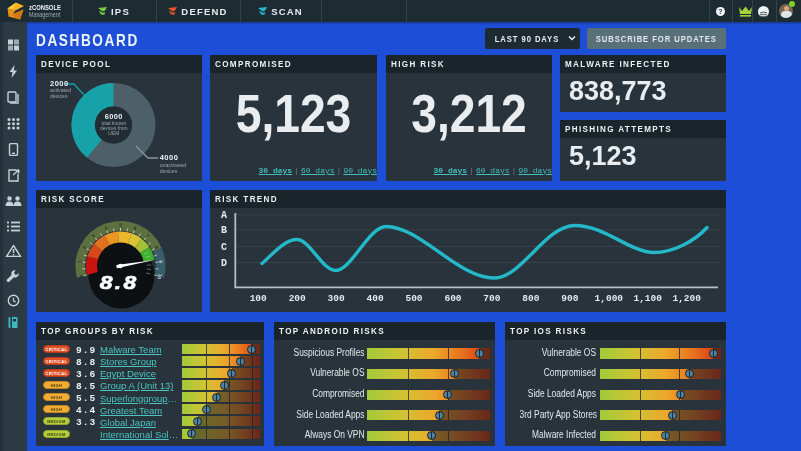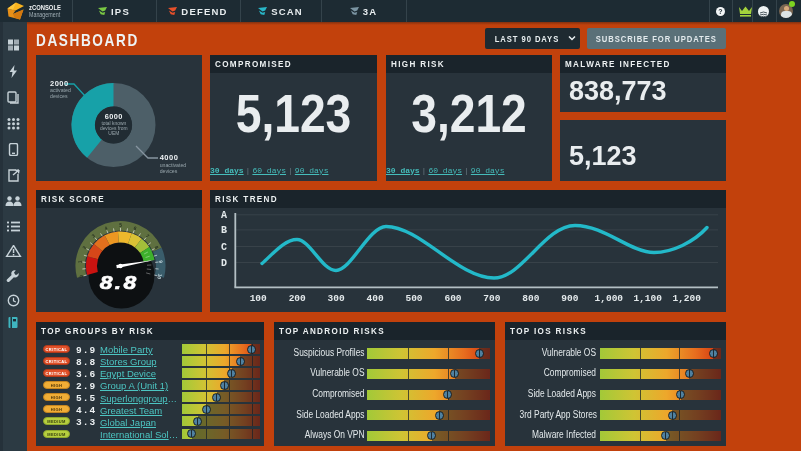--- a/index.html
+++ b/index.html
@@ -1,36 +1,36 @@
 <!DOCTYPE html>
 <html><head>
 <meta charset="utf-8">
 <style>
 * { margin:0; padding:0; box-sizing:border-box; }
 html,body { width:801px; height:451px; overflow:hidden; background:#3d5b65; }
 body { font-family:"Liberation Sans", sans-serif; -webkit-font-smoothing:antialiased; }
-#page { position:relative; width:801px; height:451px; background:#c2410c; }
+#page { position:relative; width:801px; height:451px; background:#1d4ed8; }
 .abs { position:absolute; }
 
 #nav { position:absolute; left:0; top:0; width:801px; height:22px; background:#1d2b33; }
 .navdiv { position:absolute; top:0; width:1px; height:22px; background:#34434b; }
 .tab { position:absolute; top:0; height:22px; display:flex; align-items:center; justify-content:center; color:#e8edef; font-weight:bold; font-size:9.5px; letter-spacing:1.2px; }
 .tab svg { margin-right:4px; }
 
 #side { position:absolute; left:0; top:22px; width:27px; height:429px; background:#2c3a43; }
 .sic { position:absolute; left:0; width:27px; text-align:center; color:#c7d2d8; }
 
 #dash { position:absolute; left:36px; top:31px; color:#eef3f4; font-size:17px; font-weight:bold; letter-spacing:2px; transform:scaleX(0.8); transform-origin:0 50%; }
 .hbtn { position:absolute; top:28px; height:21px; font-size:9px; font-weight:bold; letter-spacing:1.1px; display:flex; align-items:center; justify-content:center; border-radius:2px; white-space:nowrap; }
 
 .card { position:absolute; background:#28333b; }
 .ctitle { position:absolute; left:0; top:0; right:0; height:18px; background:#1a242b; color:#edf1f2; font-size:9px; font-weight:bold; letter-spacing:1.5px; line-height:18px; padding-left:5px; white-space:nowrap; }
 .ctitle span { display:inline-block; transform:scaleX(0.9); transform-origin:0 50%; }
 .bignum { position:absolute; left:0; right:0; text-align:center; color:#e9edef; font-weight:bold; font-size:54px; letter-spacing:0; line-height:1; transform:scaleX(0.855); transform-origin:50% 50%; }
-.links { position:absolute; left:0; right:0; text-align:left; font-family:"Liberation Mono", monospace; font-size:8px; color:#45bdbb; white-space:nowrap; }
+.links { position:absolute; left:0; right:0; text-align:right; font-family:"Liberation Mono", monospace; font-size:8px; color:#45bdbb; white-space:nowrap; }
 .links a { color:#45bdbb; text-decoration:underline; }
 .links b { color:#4ecac8; }
 .links span.sep { color:#6a7b83; padding:0 2px; text-decoration:none; }
 .midnum { position:absolute; left:9px; color:#e9edef; font-weight:bold; font-size:27px; letter-spacing:0; line-height:1; }
 
 .grad { position:absolute; background:linear-gradient(90deg,#a2c938 0%,#cfc434 28%,#eda72b 55%,#e76d1e 79%,#d0300f 100%); }
 .dim { position:absolute; top:0; bottom:0; right:0; background:rgba(26,32,36,0.56); }
 .vline { position:absolute; top:0; bottom:0; width:1px; background:rgba(26,34,40,0.75); }
 .marker { position:absolute; width:9px; height:9px; border-radius:50%; background:linear-gradient(90deg,#4f81a0 38%,#1d2a32 38%,#1d2a32 60%,#4f81a0 60%); border:1px solid #16222a; }
 .pill { position:absolute; height:8px; border-radius:4px; font-size:4px; font-weight:bold; letter-spacing:0.4px; text-align:center; line-height:8px; }
@@ -59,23 +59,20 @@
     <div class="navdiv" style="left:406px;"></div>
     <div class="tab" style="left:72px; width:84px;"><svg width="9" height="9" viewBox="0 0 10 10">
           <path d="M0 1 L10 0 L8 4 L5 5 Z M1 4 L5 6.5 L8 5.5 L7 9 L3 8 Z" fill="#7ac943"></path>
         </svg>IPS</div>
     <div class="tab" style="left:156px; width:84px;"><svg width="9" height="9" viewBox="0 0 10 10">
           <path d="M0 1 L10 0 L8 4 L5 5 Z M1 4 L5 6.5 L8 5.5 L7 9 L3 8 Z" fill="#e8502a"></path>
         </svg>DEFEND</div>
     <div class="tab" style="left:240px; width:81px;"><svg width="9" height="9" viewBox="0 0 10 10">
           <path d="M0 1 L10 0 L8 4 L5 5 Z M1 4 L5 6.5 L8 5.5 L7 9 L3 8 Z" fill="#29b7c8"></path>
         </svg>SCAN</div>
-    <div class="tab" style="left:321px; width:85px;"><svg width="9" height="9" viewBox="0 0 10 10">
-          <path d="M0 1 L10 0 L8 4 L5 5 Z M1 4 L5 6.5 L8 5.5 L7 9 L3 8 Z" fill="#7b95a3"></path>
-        </svg>3A</div>
 
     <div class="navdiv" style="left:709px;"></div>
     <div class="navdiv" style="left:732px;"></div>
     <div class="navdiv" style="left:752px;"></div>
     <div class="navdiv" style="left:776px;"></div>
     <div class="abs" style="left:716px; top:7px; width:9px; height:9px; border-radius:50%; background:#f2f5f6; color:#232f37; font-size:7px; font-weight:bold; text-align:center; line-height:9px;">?</div>
     <svg class="abs" style="left:738px; top:6px;" width="15" height="11" viewBox="0 0 15 11">
       <path d="M1 1 L4 5 L7.5 0.5 L11 5 L14 1 L13 8 L2 8 Z" fill="#a3d23c"></path>
       <rect x="2" y="9" width="11" height="1.6" fill="#a3d23c"></rect>
     </svg>
@@ -176,20 +173,21 @@
       <span style="transform:scaleX(0.85); display:inline-block;">LAST 90 DAYS</span>
       <svg width="8" height="5" viewBox="0 0 8 5" style="margin-left:3px;">
         <path d="M1 0.5 L4 3.5 L7 0.5" stroke="#e8eef0" stroke-width="1.5" fill="none"></path>
       </svg>
     </div>
   <div class="hbtn" style="left:587px; width:139px; background:#5a7078; color:#e2e9ec;">
       <span style="transform:scaleX(0.85); display:inline-block;">SUBSCRIBE FOR UPDATES</span>
     </div>
 
   <div class="card" id="devicepool" style="left:36px; top:55px; width:166px; height:125.5px;">
+    <div class="ctitle"><span>DEVICE POOL</span></div>
     <svg class="abs" style="left:0; top:18px;" width="166" height="107" viewBox="0 0 166 107">
       <circle cx="77.5" cy="52" r="30.25" fill="none" stroke="#4d5f68" stroke-width="23.5"></circle>
       <path d="M 77.5 21.75 A 30.25 30.25 0 0 0 58.47 75.51" fill="none" stroke="#17a1a8" stroke-width="23.5"></path>
       <circle cx="77.5" cy="52" r="18.6" fill="#212c33"></circle>
       <text x="77.8" y="46.3" text-anchor="middle" fill="#eef2f4" font-size="7.4" font-weight="bold" letter-spacing="0.4">6000</text>
       <text x="77.8" y="51.5" text-anchor="middle" fill="#9aa7ad" font-size="4.9">total known</text>
       <text x="77.8" y="56.6" text-anchor="middle" fill="#9aa7ad" font-size="4.9">devices from</text>
       <text x="77.8" y="62" text-anchor="middle" fill="#9aa7ad" font-size="4.9">UEM</text>
       <polyline points="28.5,11 38,11 49,23" fill="none" stroke="#17a1a8" stroke-width="1.3"></polyline>
       <text x="14" y="12.8" fill="#eef2f4" font-size="7.5" font-weight="bold" letter-spacing="0.5">2000</text>
@@ -209,20 +207,21 @@
   <div class="card" style="left:386px; top:55px; width:166px; height:125.5px;">
     <div class="ctitle"><span>HIGH RISK</span></div>
     <div class="bignum" style="top:31px;">3,212</div>
     <div class="links" style="top:110.5px;"><b><a href="#">30&nbsp;days</a></b><span class="sep">|</span><a href="#">60&nbsp;days</a><span class="sep">|</span><a href="#">90&nbsp;days</a></div>
   </div>
   <div class="card" style="left:560px; top:55px; width:166px; height:57px;">
     <div class="ctitle"><span>MALWARE INFECTED</span></div>
     <div class="midnum" style="top:22.5px;">838,773</div>
   </div>
   <div class="card" style="left:560px; top:120px; width:166px; height:60.5px;">
+    <div class="ctitle"><span>PHISHING ATTEMPTS</span></div>
     <div class="midnum" style="top:22.5px;">5,123</div>
   </div>
 
   <div class="card" id="riskscore" style="left:36px; top:189.5px; width:166px; height:122px;">
     <div class="ctitle"><span>RISK SCORE</span></div>
     <svg class="abs" style="left:0; top:18px;" width="166" height="104" viewBox="0 0 166 104">
       <circle cx="85.5" cy="67.5" r="33" fill="#0d1012"></circle>
       <path d="M 45.62 68.42 A 40.25 40.25 0 0 1 121.31 41.73" fill="none" stroke="#5f7040" stroke-width="9.5"></path>
       <path d="M 121.31 41.73 A 40.25 40.25 0 0 1 123.38 68.42" fill="none" stroke="#3a5d6b" stroke-width="9.5"></path>
       <path d="M 56.49 65.51 A 29 29 0 0 1 56.69 49.76" fill="none" stroke="#cb1310" stroke-width="11"></path>
@@ -285,21 +284,21 @@
         <text x="437.7" y="93">1,100</text>
         <text x="476.7" y="93">1,200</text>
       </g>
     </svg>
   </div>
 
   <div class="card" id="topgroups" style="left:36px; top:322px; width:228px; height:123.5px;">
     <div class="ctitle"><span>TOP GROUPS BY RISK</span></div>
     <div class="pill" style="left:7px; top:23.0px; width:27px; background:#e05029; color:#ffffff; border:0.5px solid #b23a1b;">CRITICAL</div>
     <div class="score" style="left:40px; top:22.5px;">9.9</div>
-    <div class="glink" style="left:64px; top:22.2px; width:79px;">Mobile Party</div>
+    <div class="glink" style="left:64px; top:22.2px; width:79px;">Malware Team</div>
     <div class="grad" style="left:146.4px; top:22.0px; width:77.4px; height:10px;">
         <div class="dim" style="left:68.8px;"></div>
         <div class="vline" style="left:23.2px;"></div>
         <div class="vline" style="left:46.4px;"></div>
         <div class="vline" style="left:69.6px;"></div>
         <div class="marker" style="left:64.3px; top:0.5px;"></div>
       </div>
     <div class="pill" style="left:7px; top:35.1px; width:27px; background:#e05029; color:#ffffff; border:0.5px solid #b23a1b;">CRITICAL</div>
     <div class="score" style="left:40px; top:34.6px;">8.8</div>
     <div class="glink" style="left:64px; top:34.3px; width:79px;">Stores Group</div>
@@ -314,22 +313,22 @@
     <div class="score" style="left:40px; top:46.6px;">3.6</div>
     <div class="glink" style="left:64px; top:46.3px; width:79px;">Egypt Device</div>
     <div class="grad" style="left:146.4px; top:46.1px; width:77.4px; height:10px;">
         <div class="dim" style="left:49.6px;"></div>
         <div class="vline" style="left:23.2px;"></div>
         <div class="vline" style="left:46.4px;"></div>
         <div class="vline" style="left:69.6px;"></div>
         <div class="marker" style="left:45.1px; top:0.5px;"></div>
       </div>
     <div class="pill" style="left:7px; top:59.2px; width:27px; background:#f0ad36; color:#4a3208; border:0.5px solid #c4841f;">HIGH</div>
-    <div class="score" style="left:40px; top:58.7px;">2.9</div>
-    <div class="glink" style="left:64px; top:58.4px; width:79px;">Group A (Unit 1)</div>
+    <div class="score" style="left:40px; top:58.7px;">8.5</div>
+    <div class="glink" style="left:64px; top:58.4px; width:79px;">Group A (Unit 13)</div>
     <div class="grad" style="left:146.4px; top:58.2px; width:77.4px; height:10px;">
         <div class="dim" style="left:41.8px;"></div>
         <div class="vline" style="left:23.2px;"></div>
         <div class="vline" style="left:46.4px;"></div>
         <div class="vline" style="left:69.6px;"></div>
         <div class="marker" style="left:37.3px; top:0.5px;"></div>
       </div>
     <div class="pill" style="left:7px; top:71.3px; width:27px; background:#f0ad36; color:#4a3208; border:0.5px solid #c4841f;">HIGH</div>
     <div class="score" style="left:40px; top:70.8px;">5.5</div>
     <div class="glink" style="left:64px; top:70.5px; width:79px;">Superlonggroupname</div>

